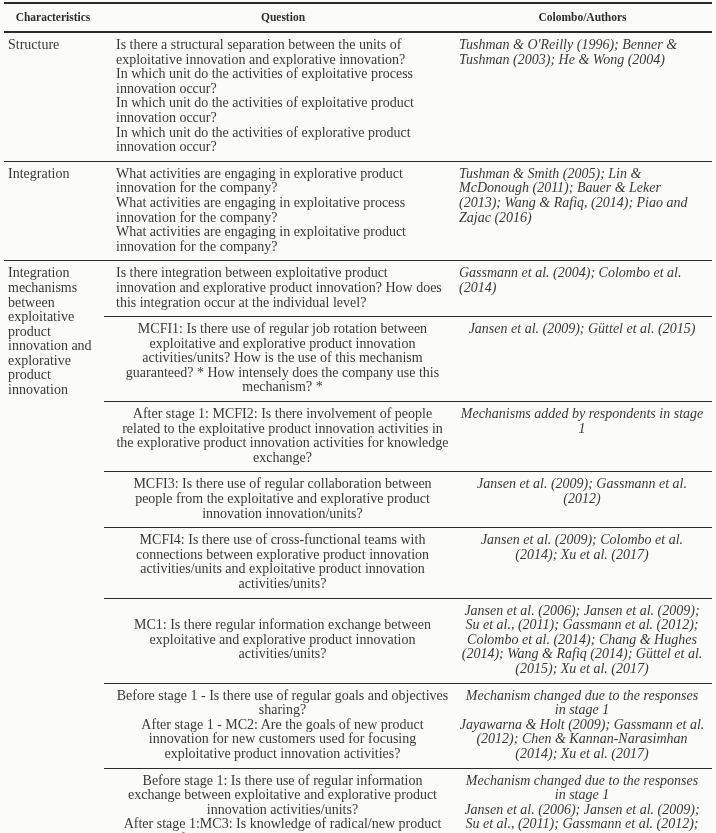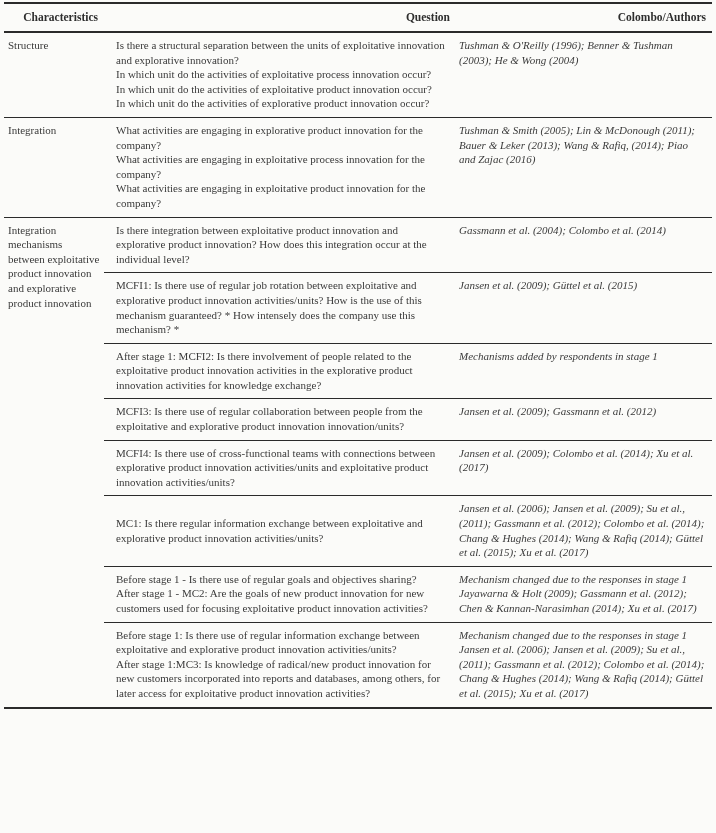--- a/index.html
+++ b/index.html
@@ -21,45 +21,45 @@
   }
   col.c1 { width: 100px; }
   col.c2 { width: 352px; }
   col.c3 { width: 256px; }
 
   th {
     font-size: 11.5px;
     line-height: 14px;
     font-weight: bold;
     color: #2e2e2e;
-    text-align: right;
+    text-align: center;
     vertical-align: top;
     padding: 6px 6px 7px 3px;
     border-bottom: 2px solid #2b2b2b;
   }
   th.col-char { padding-left: 4px; }
   th.col-q    { padding-left: 12px; margin-top: 24px; }
   th.col-cm   { padding-left: 3px; }
 
   td {
-    font-size: 11px;
+    font-size: 14px;
     line-height: 14.6px;
     vertical-align: top;
     white-space: pre-line;
     padding: 5px 6px 6px 3px;
     color: #3a3a3a;
   }
   td.char { padding-left: 4px; padding-right: 3px; }
   td.q    { padding-left: 12px; padding-right: 7px; }
   td.cm   { padding-left: 3px;  padding-right: 7px; font-style: italic; }
 
   
   tr.sec > td { border-top: 1.5px solid #2b2b2b; }
   
-  tr.sub > td { border-top: 1.4px solid #2b2b2b; }
+  tr.sub > td { border-top: 1.4px solid #2b2b2b; text-align: center; }
 
   td.vmid { vertical-align: middle; }
 </style>
 </head>
 <body>
 
 <div class="page">
   <table class="char-table">
     <colgroup>
         <col class="c1">

